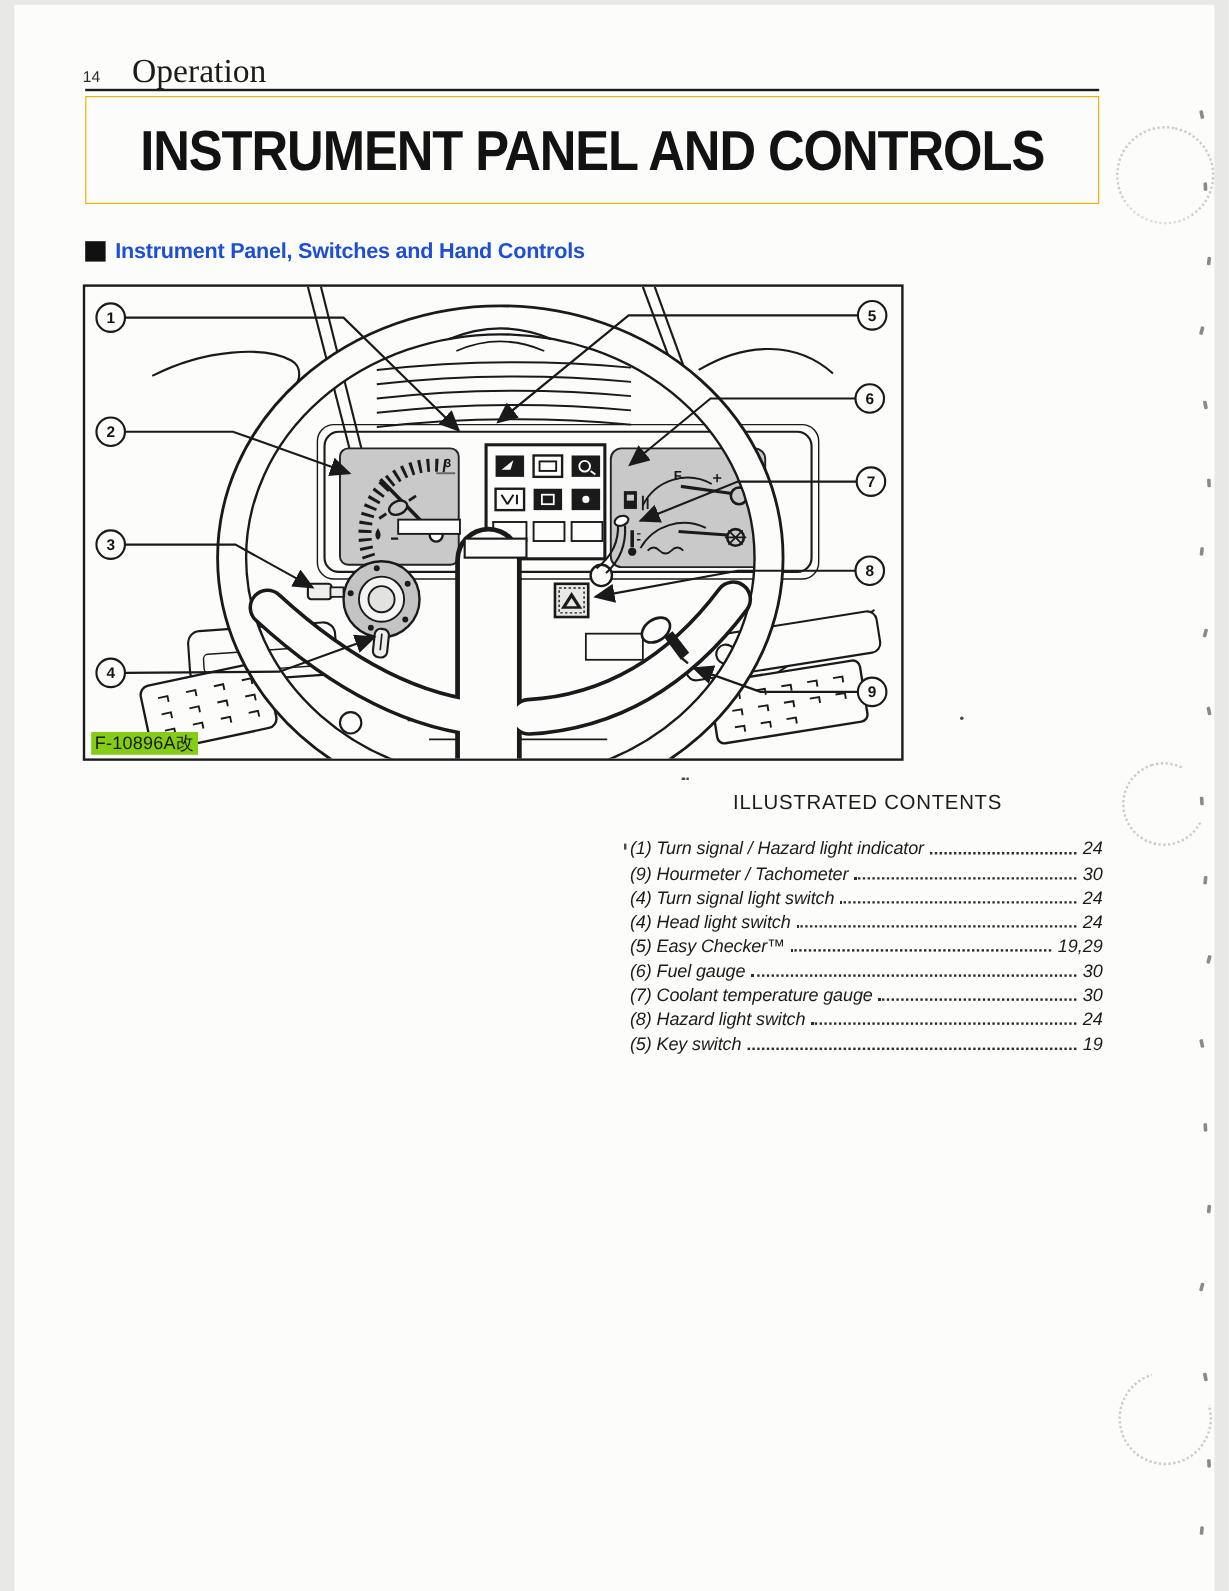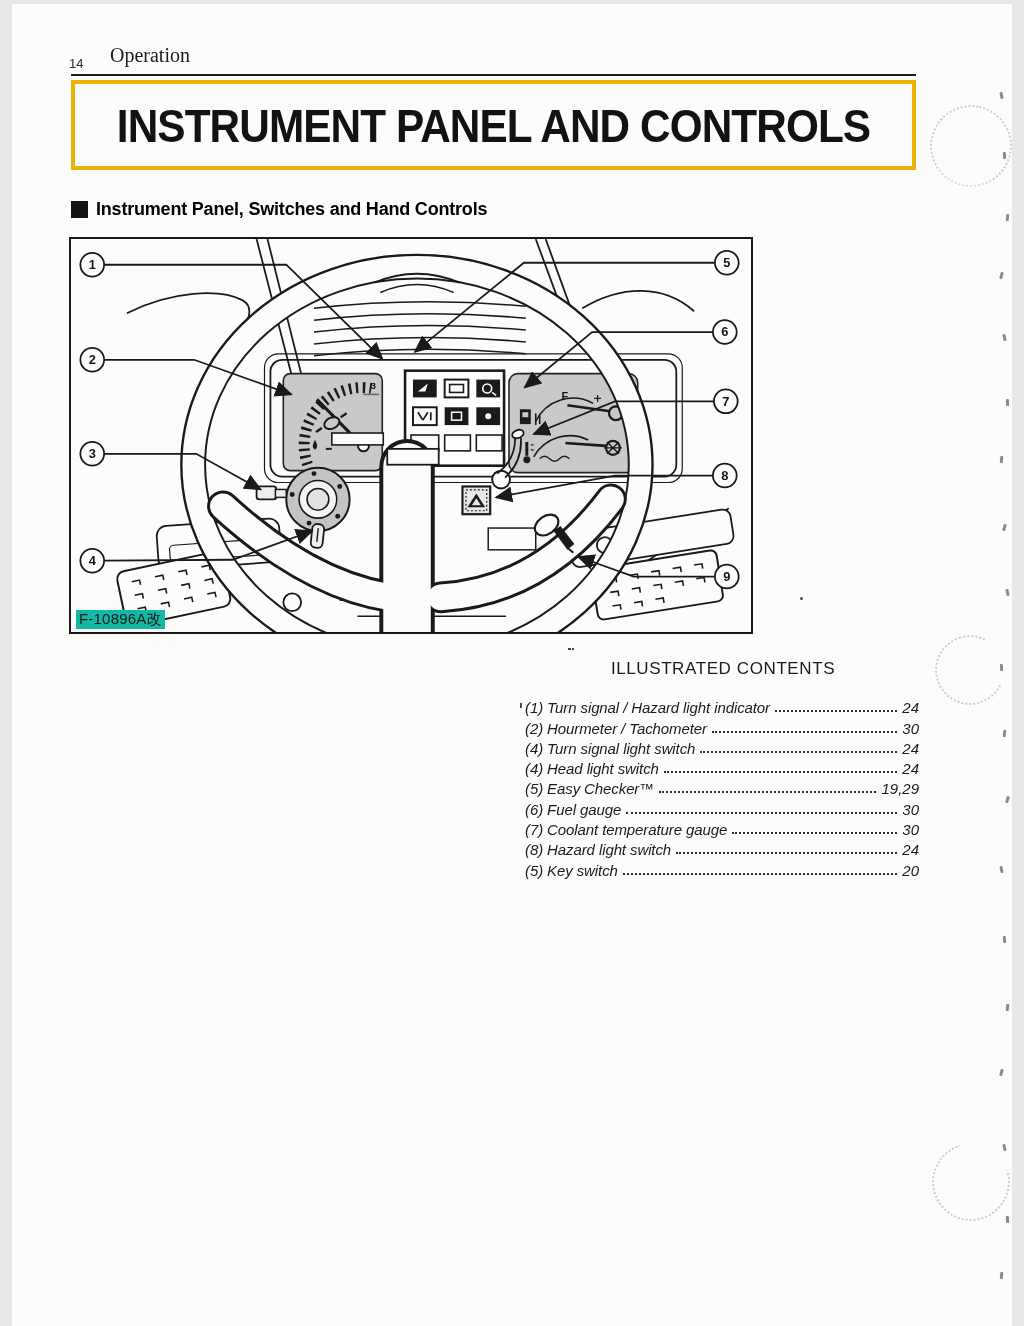--- a/index.html
+++ b/index.html
@@ -4,43 +4,43 @@
 <style>
   html,body{margin:0;padding:0;}
   body{background:#e8e8e6;}
   .page{
     position:relative;width:1000px;height:1326px;margin:4px auto;
     background:#fcfcfa;overflow:hidden;color:#151515;
     font-family:"Liberation Sans",sans-serif;
   }
   
   .page-number{position:absolute;left:57px;top:52px;font-size:13px;color:#2a2a2a;}
-  .section-label{position:absolute;left:98px;top:40px;font-family:"Liberation Serif",serif;font-size:20px;color:#1b1b1b;}
+  .section-label{position:absolute;left:98px;top:40px;font-family:"Liberation Serif",serif;font-size:28px;color:#1b1b1b;}
   .header-rule{position:absolute;left:59px;top:70px;width:845px;height:2px;background:#1c1c1c;}
   .title-box{
     position:absolute;left:59px;top:76px;width:845px;height:90px;
-    border:4px solid #eab308;box-sizing:border-box;
+    border:1px solid #eab308;box-sizing:border-box;
     display:flex;align-items:center;justify-content:center;
   }
   .title-box h1{
     margin:0;font-size:47px;font-weight:bold;letter-spacing:-1px;color:#121212;
     transform:scaleX(.9);transform-origin:center;white-space:nowrap;
   }
   .subheading{position:absolute;left:59px;top:195px;display:flex;align-items:center;}
   .subheading .sq{width:17px;height:17px;background:#111;margin-right:8px;flex:none;}
-  .subheading .txt{font-size:18px;font-weight:bold;letter-spacing:-0.2px;color:#000000;}
+  .subheading .txt{font-size:18px;font-weight:bold;letter-spacing:-0.2px;color:#1d4ed8;}
   
   .figure{
     position:absolute;left:57px;top:233px;width:684px;height:397px;
     border:2.5px solid #1a1a1a;box-sizing:border-box;background:#fcfcfb;
   }
   .figure svg{display:block;width:100%;height:100%;}
   .figure-code{
     position:absolute;left:5px;bottom:3px;font-size:15px;color:#1a1a1a;letter-spacing:.2px;
-    background:#14b8a6;padding:0 3px;
+    background:#84cc16;padding:0 3px;
   }
   
   .toc-heading{
     position:absolute;left:513px;top:655px;width:396px;text-align:center;
     font-size:17px;letter-spacing:.6px;color:#1c1c1c;
   }
   .toc{position:absolute;left:513px;top:692px;width:394px;}
   .toc-row{display:flex;align-items:flex-end;height:20.3px;font-style:italic;font-size:15px;color:#1b1b1b;}
   .toc-label{white-space:nowrap;flex:none;letter-spacing:-0.1px;}
   .toc-dots{flex:1;border-bottom:2px dotted #2c2c2c;margin:0 5px 4px 5px;min-width:12px;}
@@ -297,21 +297,21 @@
 
   <div class="toc-heading">ILLUSTRATED CONTENTS</div>
   <div class="toc" id="toc">
   <div class="toc-row">
     <span class="toc-label">(1) Turn signal / Hazard light indicator</span>
     <span class="toc-dots"></span>
     <span class="toc-page">24</span>
   </div>
 
   <div class="toc-row">
-    <span class="toc-label">(2) Hourmeter / Tachometer</span>
+    <span class="toc-label">(9) Hourmeter / Tachometer</span>
     <span class="toc-dots"></span>
     <span class="toc-page">30</span>
   </div>
 
   <div class="toc-row">
     <span class="toc-label">(4) Turn signal light switch</span>
     <span class="toc-dots"></span>
     <span class="toc-page">24</span>
   </div>
 
@@ -341,21 +341,21 @@
 
   <div class="toc-row">
     <span class="toc-label">(8) Hazard light switch</span>
     <span class="toc-dots"></span>
     <span class="toc-page">24</span>
   </div>
 
   <div class="toc-row">
     <span class="toc-label">(5) Key switch</span>
     <span class="toc-dots"></span>
-    <span class="toc-page">20</span>
+    <span class="toc-page">19</span>
   </div>
 </div>
 
   <div class="ring r1"></div>
   <div class="ring r2"></div>
   <div class="ring r3"></div>
   <div id="edge-ticks">
       <div class="edge-tick" style="left: 988px; top: 88px; transform: rotate(-12deg);"></div>
       <div class="edge-tick" style="left: 991px; top: 148px; transform: rotate(-3deg);"></div>
       <div class="edge-tick" style="left: 994px; top: 210px; transform: rotate(6deg);"></div>

